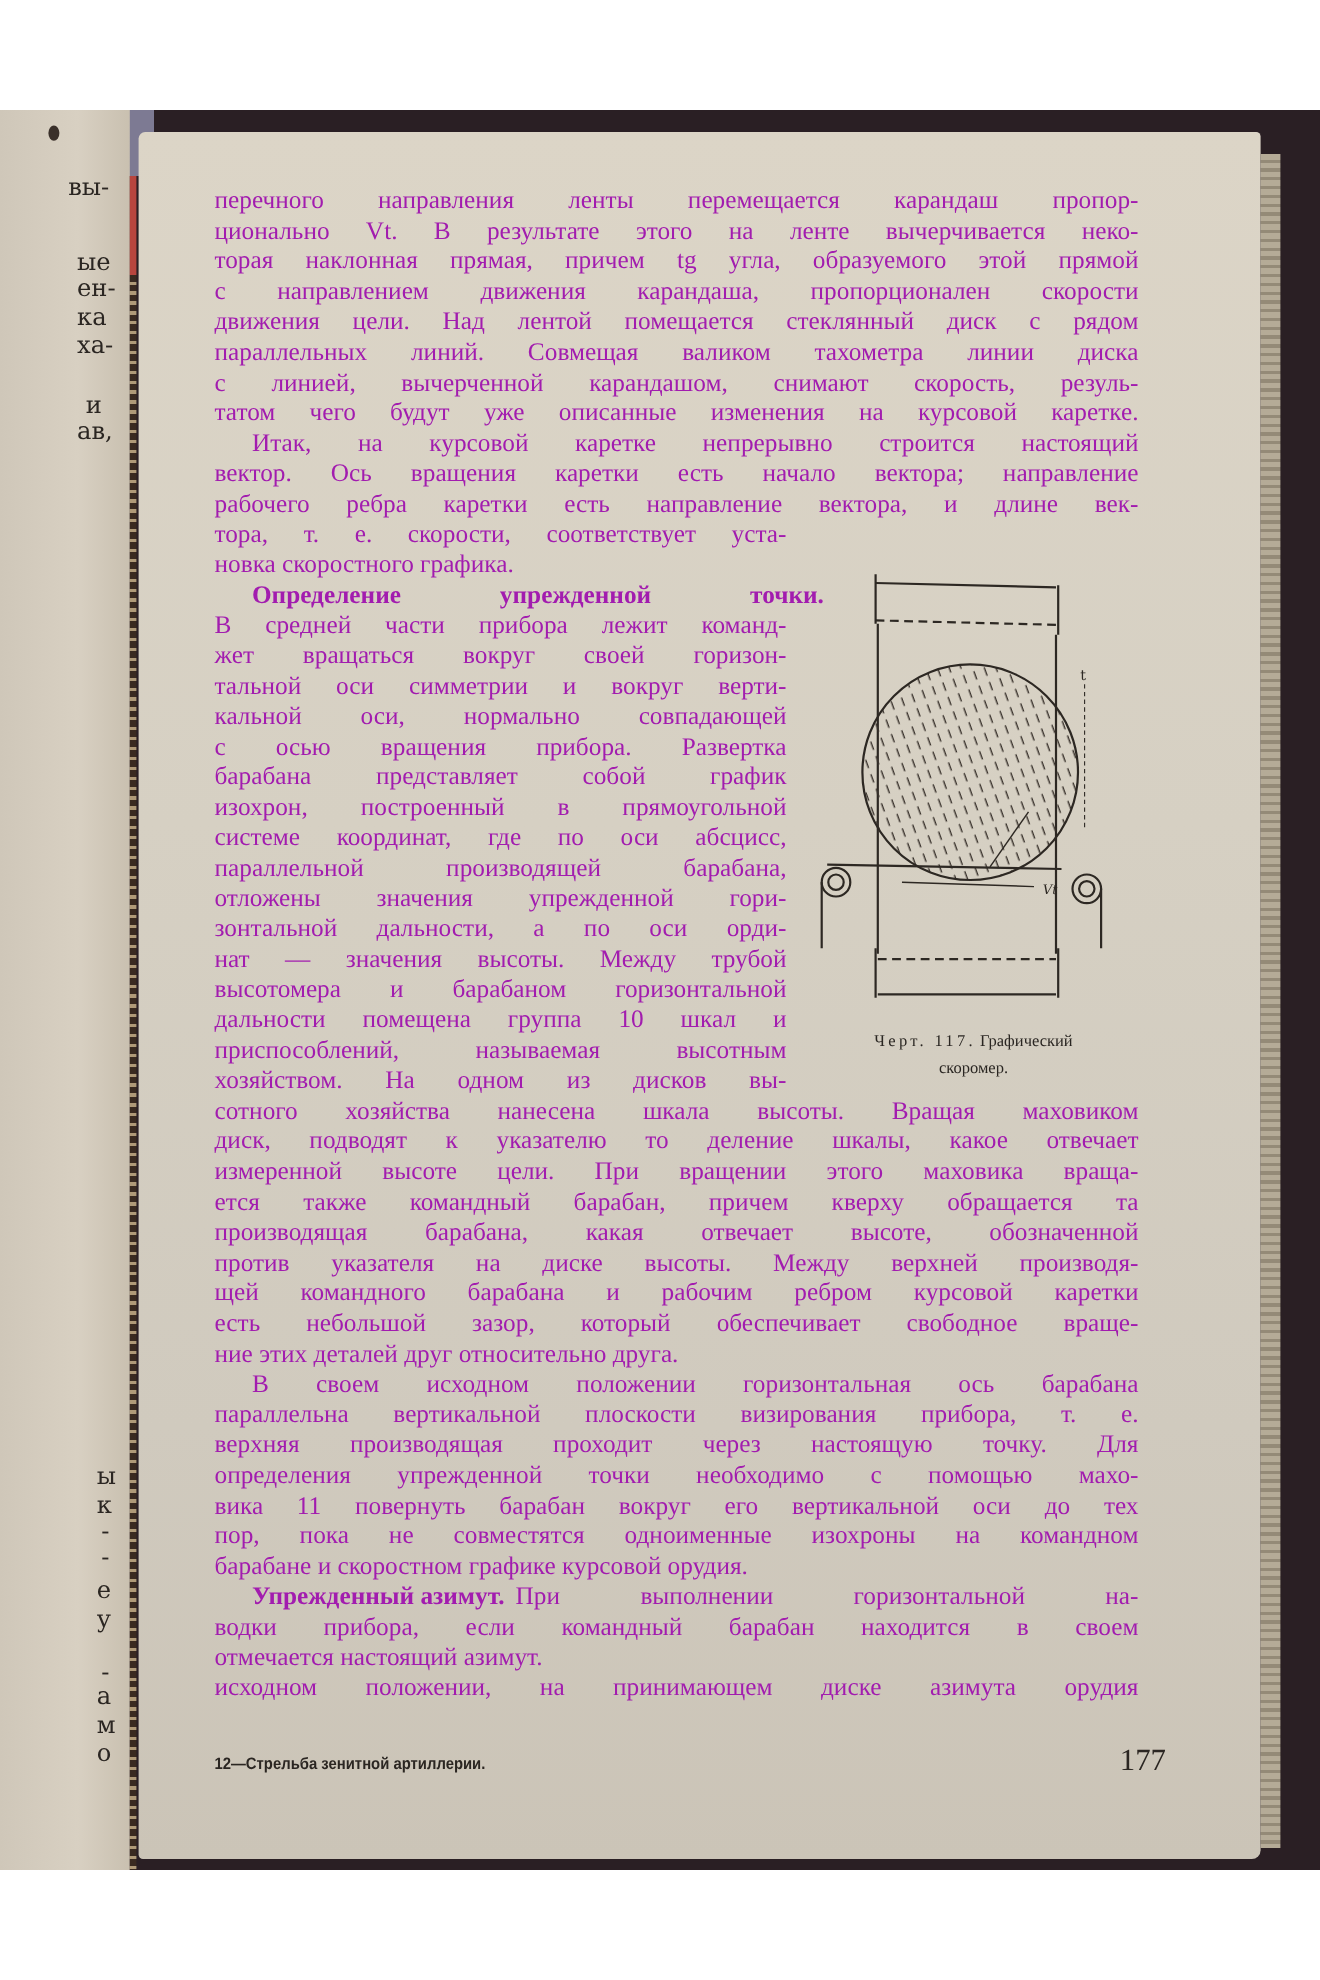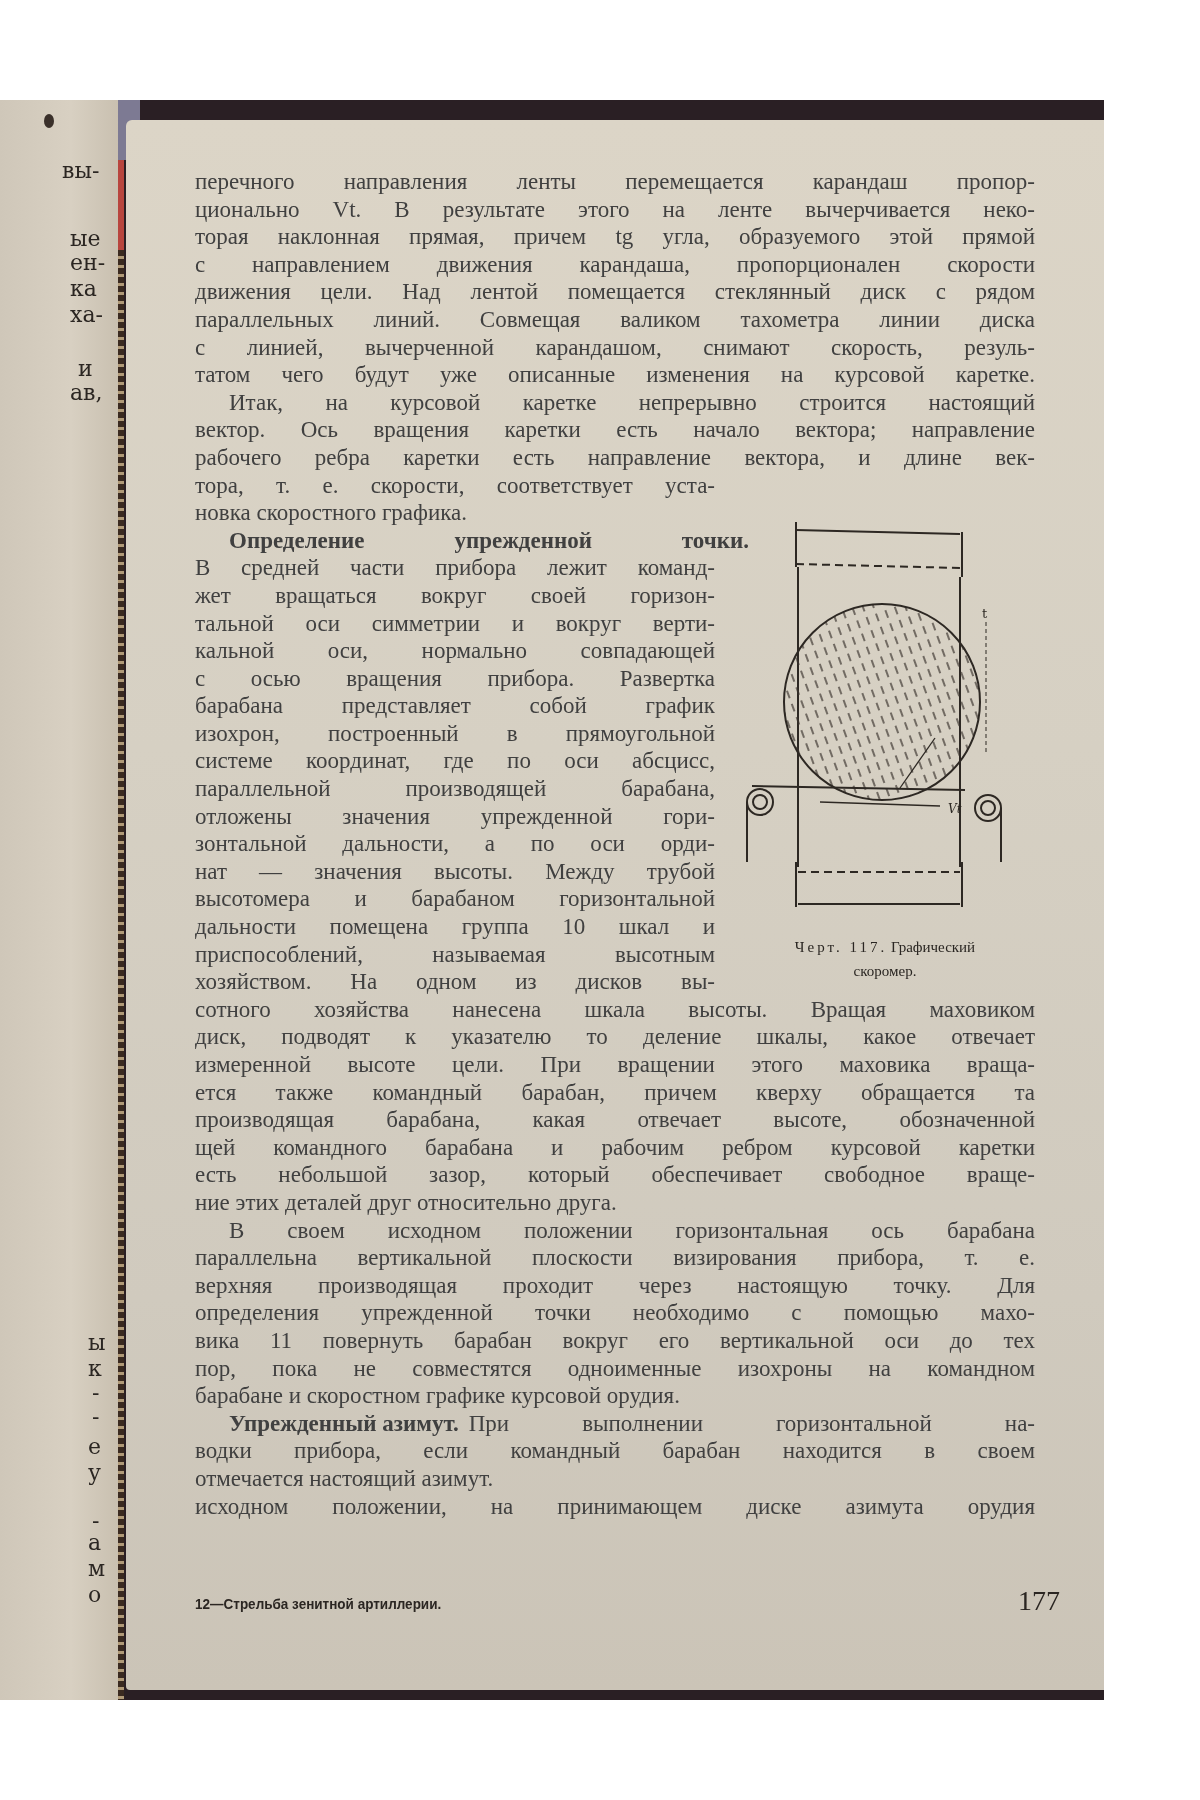--- a/index.html
+++ b/index.html
@@ -1,25 +1,25 @@
 <!DOCTYPE html>
 <html><head>
 <meta charset="utf-8">
 <style>
   html,body{margin:0;padding:0;}
   body{width:1200px;height:1800px;background:#ffffff;position:relative;overflow:hidden;font-family:"DejaVu Serif",serif;}
-  .photo{position:absolute;left:0;top:100px;width:1104px;height:1600px;background:#2a1f24;overflow:hidden;}
+  .photo{position:absolute;left:0;top:100px;width:1200px;height:1600px;background:#2a1f24;overflow:hidden;}
   .left-page{position:absolute;left:0;top:0;width:118px;height:1600px;background:linear-gradient(90deg,#cfc7b9 0%,#d8d0c2 60%,#c9c0b0 100%);}
   .cloth-top{position:absolute;left:0;top:0;width:140px;height:60px;background:#7d7a93;}
   .spine-red{position:absolute;left:118px;top:60px;width:6px;height:90px;background:#b8453e;}
   .spine-thread{position:absolute;left:118px;top:150px;width:6px;height:1450px;background:repeating-linear-gradient(180deg,#3a2a20 0 6px,#b09a78 6px 9px);}
   .left-frag{position:absolute;left:8px;font-family:"DejaVu Serif",serif;font-size:22px;color:#2b2622;line-height:1;}
   .main-page{position:absolute;left:126px;top:20px;width:1020px;height:1570px;background:linear-gradient(180deg,#dcd5c7 0%,#d6d0c3 40%,#d0cabe 75%,#cbc4b7 100%);border-radius:6px 4px 8px 4px;}
   .page-edge{position:absolute;left:1146px;top:40px;width:18px;height:1540px;background:repeating-linear-gradient(180deg,#b5ab97 0 5px,#948a77 5px 8px);}
-  .text{position:absolute;left:195px;top:168px;width:840px;font-family:"Liberation Serif",serif;font-size:23px;line-height:27.6px;color:#404040;}
+  .text{position:absolute;left:195px;top:168px;width:840px;font-family:"Liberation Serif",serif;font-size:23px;line-height:27.6px;color:#a21caf;}
   .line{white-space:nowrap;text-align:justify;text-align-last:justify;display:block;height:27.6px;}
   .line.last{text-align-last:left;}
   .line.indent{padding-left:34px;}
   .narrow{width:520px;}
   .b{font-weight:bold;}
   .fig{position:absolute;left:740px;top:512px;width:285px;height:400px;}
   .caption{position:absolute;left:740px;top:935px;width:290px;text-align:center;font-family:"Liberation Serif",serif;font-size:15px;line-height:24px;color:#2a2622;}
   .footer{position:absolute;left:195px;top:1595px;font-family:"Liberation Sans",sans-serif;font-size:15px;font-weight:bold;color:#2b2622;transform:scaleX(0.9);transform-origin:left;}
   .pagenum{position:absolute;left:1018px;top:1585px;font-family:"Liberation Serif",serif;font-size:28px;color:#2b2622;}
 </style>
@@ -86,20 +86,21 @@
   <span class="line narrow">нат — значения высоты. Между трубой</span>
   <span class="line narrow">высотомера и барабаном горизонтальной</span>
   <span class="line narrow">дальности помещена группа 10 шкал и</span>
   <span class="line narrow">приспособлений, называемая высотным</span>
   <span class="line narrow">хозяйством. На одном из дисков вы-</span>
   <span class="line">сотного хозяйства нанесена шкала высоты. Вращая маховиком</span>
   <span class="line">диск, подводят к указателю то деление шкалы, какое отвечает</span>
   <span class="line">измеренной высоте цели. При вращении этого маховика враща-</span>
   <span class="line">ется также командный барабан, причем кверху обращается та</span>
   <span class="line">производящая барабана, какая отвечает высоте, обозначенной</span>
+  <span class="line">против указателя на диске высоты. Между верхней производя-</span>
   <span class="line">щей командного барабана и рабочим ребром курсовой каретки</span>
   <span class="line">есть небольшой зазор, который обеспечивает свободное враще-</span>
   <span class="line last">ние этих деталей друг относительно друга.</span>
 
   <span class="line indent">В своем исходном положении горизонтальная ось барабана</span>
   <span class="line">параллельна вертикальной плоскости визирования прибора, т. е.</span>
   <span class="line">верхняя производящая проходит через настоящую точку. Для</span>
   <span class="line">определения упрежденной точки необходимо с помощью махо-</span>
   <span class="line">вика 11 повернуть барабан вокруг его вертикальной оси до тех</span>
   <span class="line">пор, пока не совместятся одноименные изохроны на командном</span>

